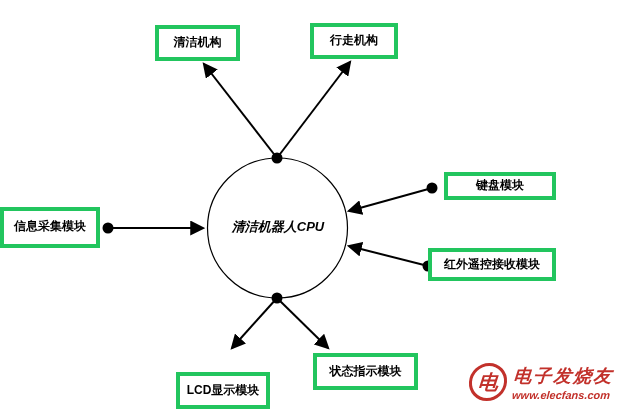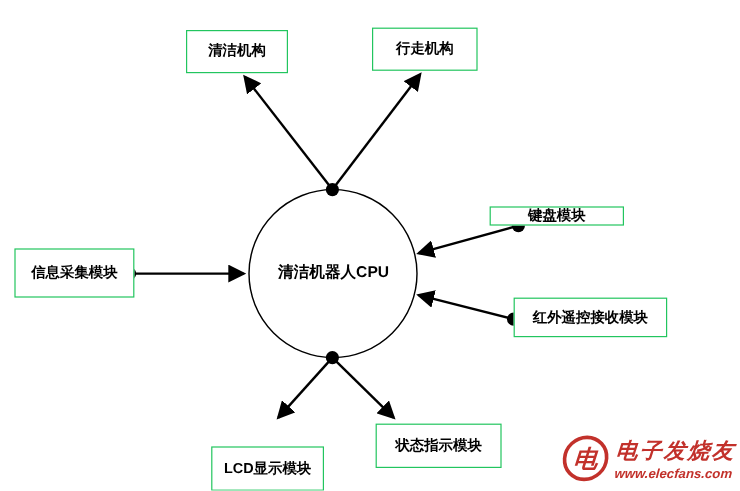--- a/index.html
+++ b/index.html
@@ -16,41 +16,42 @@
     overflow: hidden;
   }
   .layer {
     position: absolute;
     left: 0;
     top: 0;
   }
   .node-box {
     position: absolute;
     box-sizing: border-box;
-    border: 1px solid #22c55e;
+    border: 4px solid #22c55e;
     background: #ffffff;
     display: flex;
     align-items: center;
     justify-content: center;
     font-size: 12px;
     font-weight: bold;
     color: #000000;
     text-align: center;
     line-height: 1.1;
     padding: 2px 4px;
   }
   .cpu-label {
     position: absolute;
     left: 208px;
     top: 218px;
     width: 140px;
     text-align: center;
     font-size: 13px;
     font-weight: bold;
     color: #000000;
+    font-style: italic;
   }
   .watermark {
     position: absolute;
     right: 4px;
     bottom: 8px;
     display: flex;
     align-items: center;
     color: #c2312b;
     font-style: italic;
     transform: skewX(-4deg);
@@ -118,25 +119,25 @@
   </svg>
 
   <div class="node-box" style="left:155px; top:25px; width:85px; height:36px;">
     <span>清洁机构</span>
   </div>
 
   <div class="node-box" style="left:310px; top:23px; width:88px; height:36px;">
     <span>行走机构</span>
   </div>
 
-  <div class="node-box" style="left:12px; top:207px; width:100px; height:41px;">
+  <div class="node-box" style="left:0; top:207px; width:100px; height:41px;font-family:Liberation Mono, monospace;">
     <span>信息采集模块</span>
   </div>
 
-  <div class="node-box" style="left:408px; top:172px; width:112px; height:16px;">
+  <div class="node-box" style="left:444px; top:172px; width:112px; height:28px;">
     <span>键盘模块</span>
   </div>
 
   <div class="node-box" style="left:428px; top:248px; width:128px; height:33px;">
     <span>红外遥控接收模块</span>
   </div>
 
   <div class="node-box" style="left:176px; top:351px; width:94px; height:37px;margin-top:21px;">
     <span>LCD显示模块</span>
   </div>

